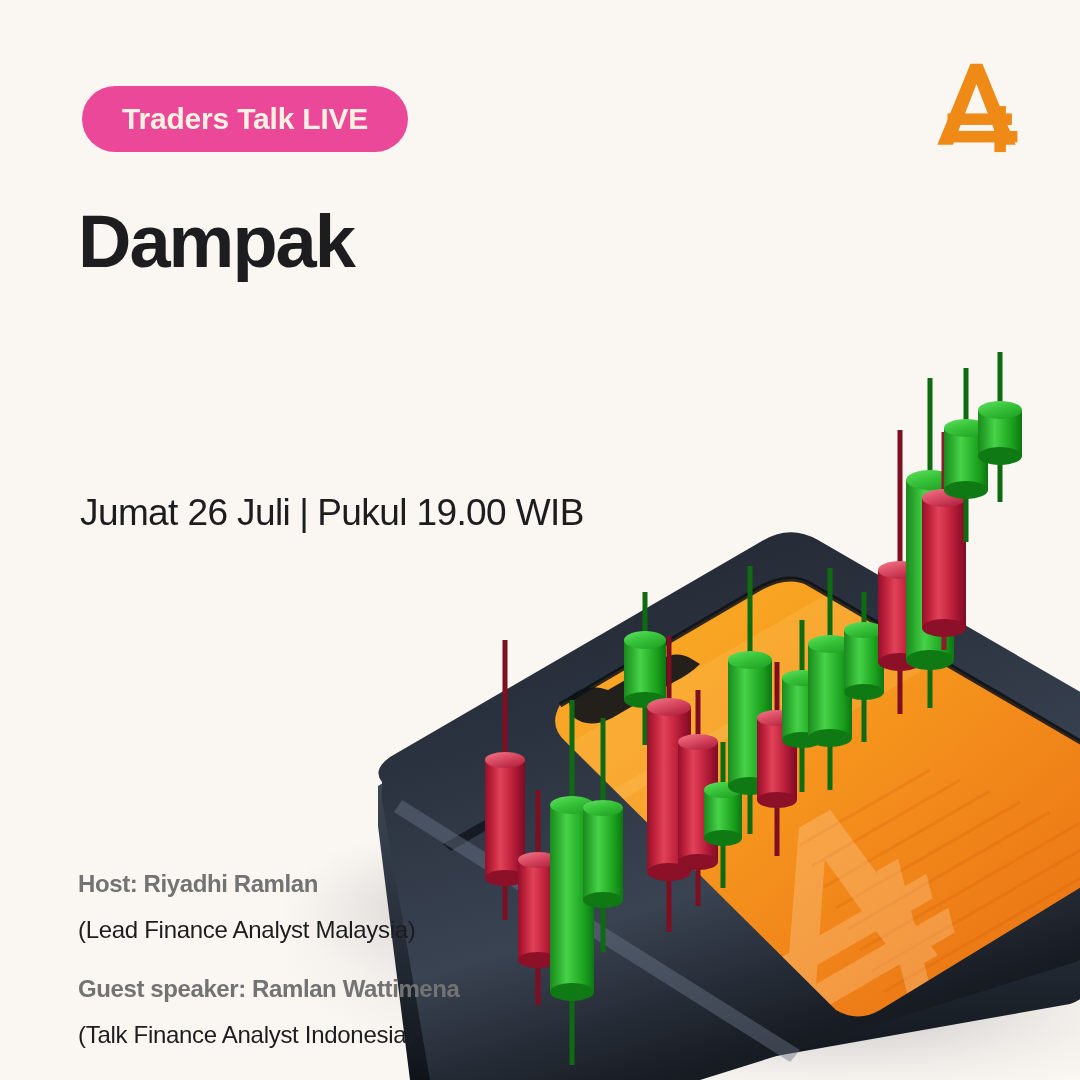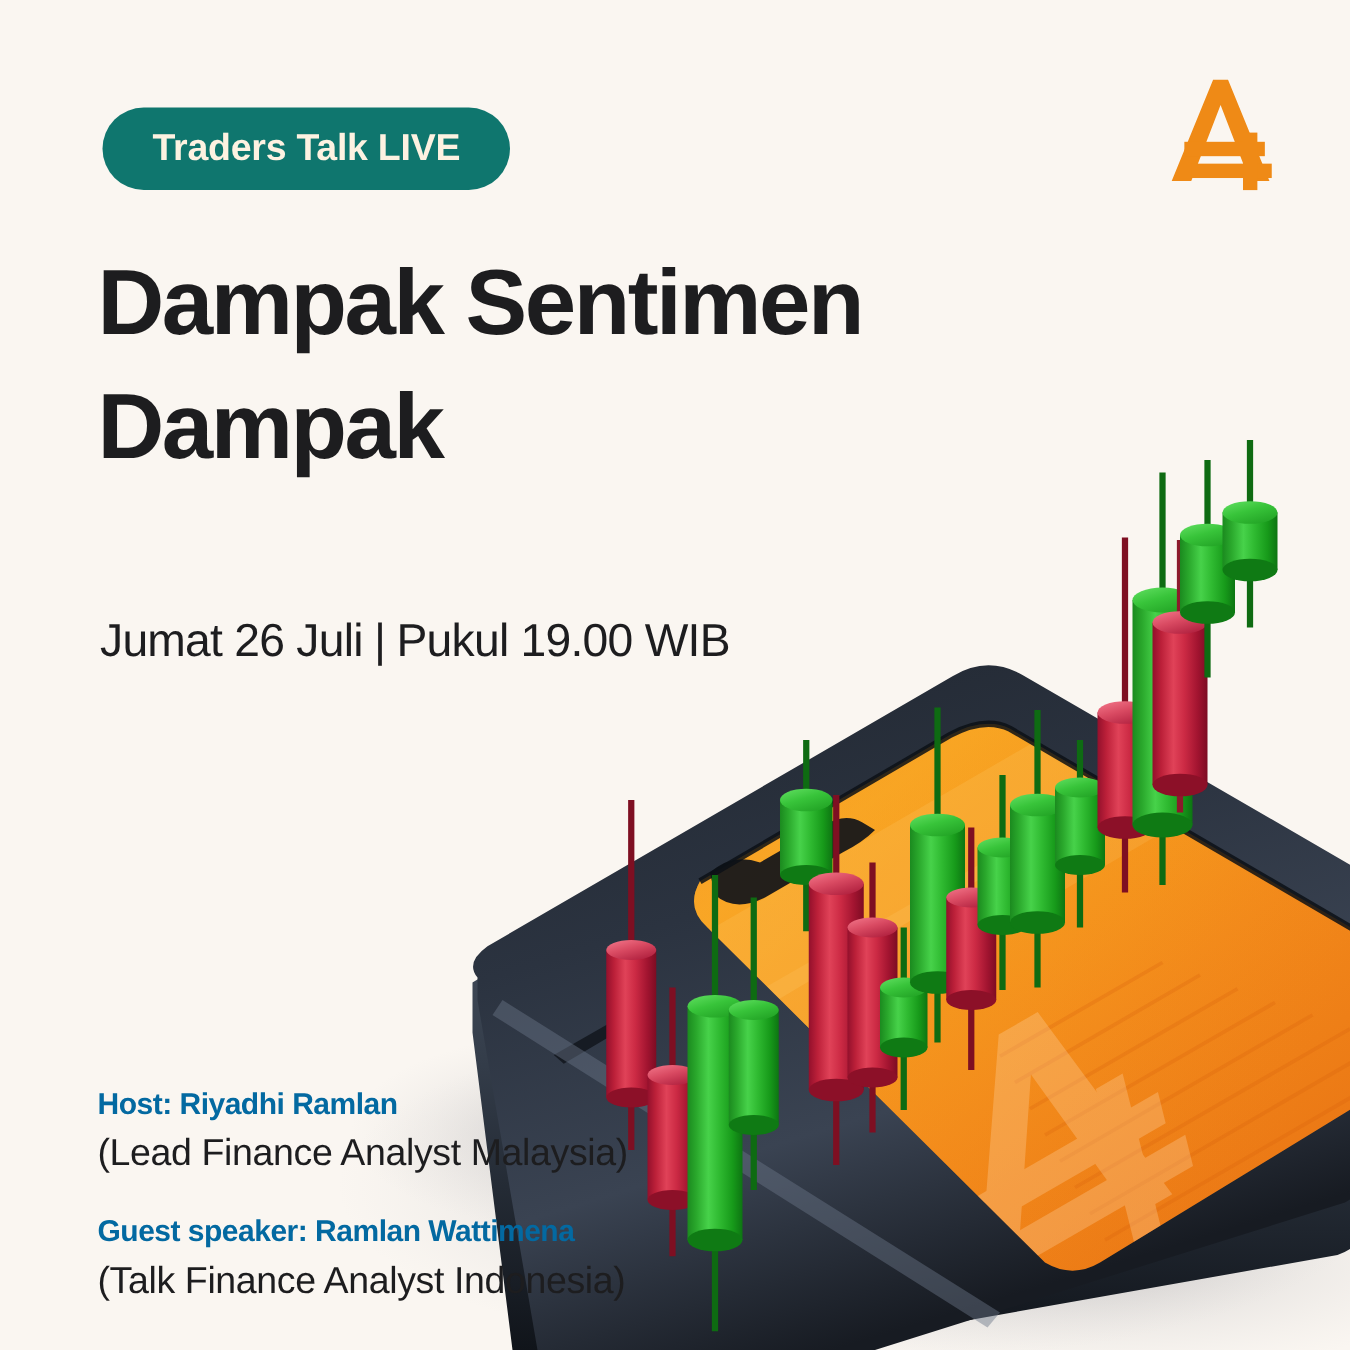--- a/index.html
+++ b/index.html
@@ -20,21 +20,21 @@
 
   
   #art { position:absolute; inset:0; width:1080px; height:1080px; }
 
   
   .badge {
     position:absolute; left:82px; top:86px;
     height:66px;
     padding:0 40px;
     display:flex; align-items:center; justify-content:center;
-    background:#0f766e;
+    background:#ec4899;
     border-radius:33px;
     color:#fdf2e1;
     font-size:30px;
     font-weight:bold;
     letter-spacing:-0.2px;
     white-space:nowrap;
     z-index:40;
   }
 
   
@@ -67,27 +67,27 @@
     letter-spacing:-0.6px;
     white-space:nowrap;
   }
   .dateline .sep { color:#1d1d1f; padding:0 9px; font-weight:300; }
 
   
   .people { position:absolute; left:78px; top:868px; z-index:40; }
   .person { margin-bottom:26px; }
   .person:last-child { margin-bottom:0; }
   .p-name {
-    font-size:24px; font-weight:bold; color:#0369a1;
+    font-size:24px; font-weight:bold; color:#737373;
     letter-spacing:-0.4px; white-space:nowrap; line-height:1.35;
   }
   .p-role {
-    font-size:30px; font-weight:400; color:#1d1d1f;
+    font-size:24px; font-weight:400; color:#1d1d1f;
     letter-spacing:-0.3px; white-space:nowrap; line-height:1.38;
-    margin-top:2px;
+    margin-top:13px;
   }
 </style>
 </head>
 <body>
 
 <div id="poster">
 
   <svg id="art" viewBox="0 0 1080 1080" xmlns="http://www.w3.org/2000/svg">
     <defs>
 
@@ -349,21 +349,20 @@
   <svg class="logo" viewBox="0 0 100 106" xmlns="http://www.w3.org/2000/svg">
     <g fill="#ef8a16">
       <path d="M44 6 L57 6 L93 94 L76 94 L50.5 28 L25 94 L8 94 Z"></path>
       <rect x="19" y="60" width="70" height="12.5"></rect>
       <rect x="25" y="79" width="70" height="12.5"></rect>
       <rect x="70" y="52" width="12.5" height="50"></rect>
     </g>
   </svg>
 
   <h1 class="headline">
-    <span class="ln">Dampak Sentimen</span>
     <span class="ln">Dampak</span>
   </h1>
 
   <div class="dateline">
     <span>Jumat 26 Juli</span><span class="sep">|</span><span>Pukul 19.00 WIB</span>
   </div>
 
   <div class="people">
     <div class="person">
       <div class="p-name">Host: Riyadhi Ramlan</div>

